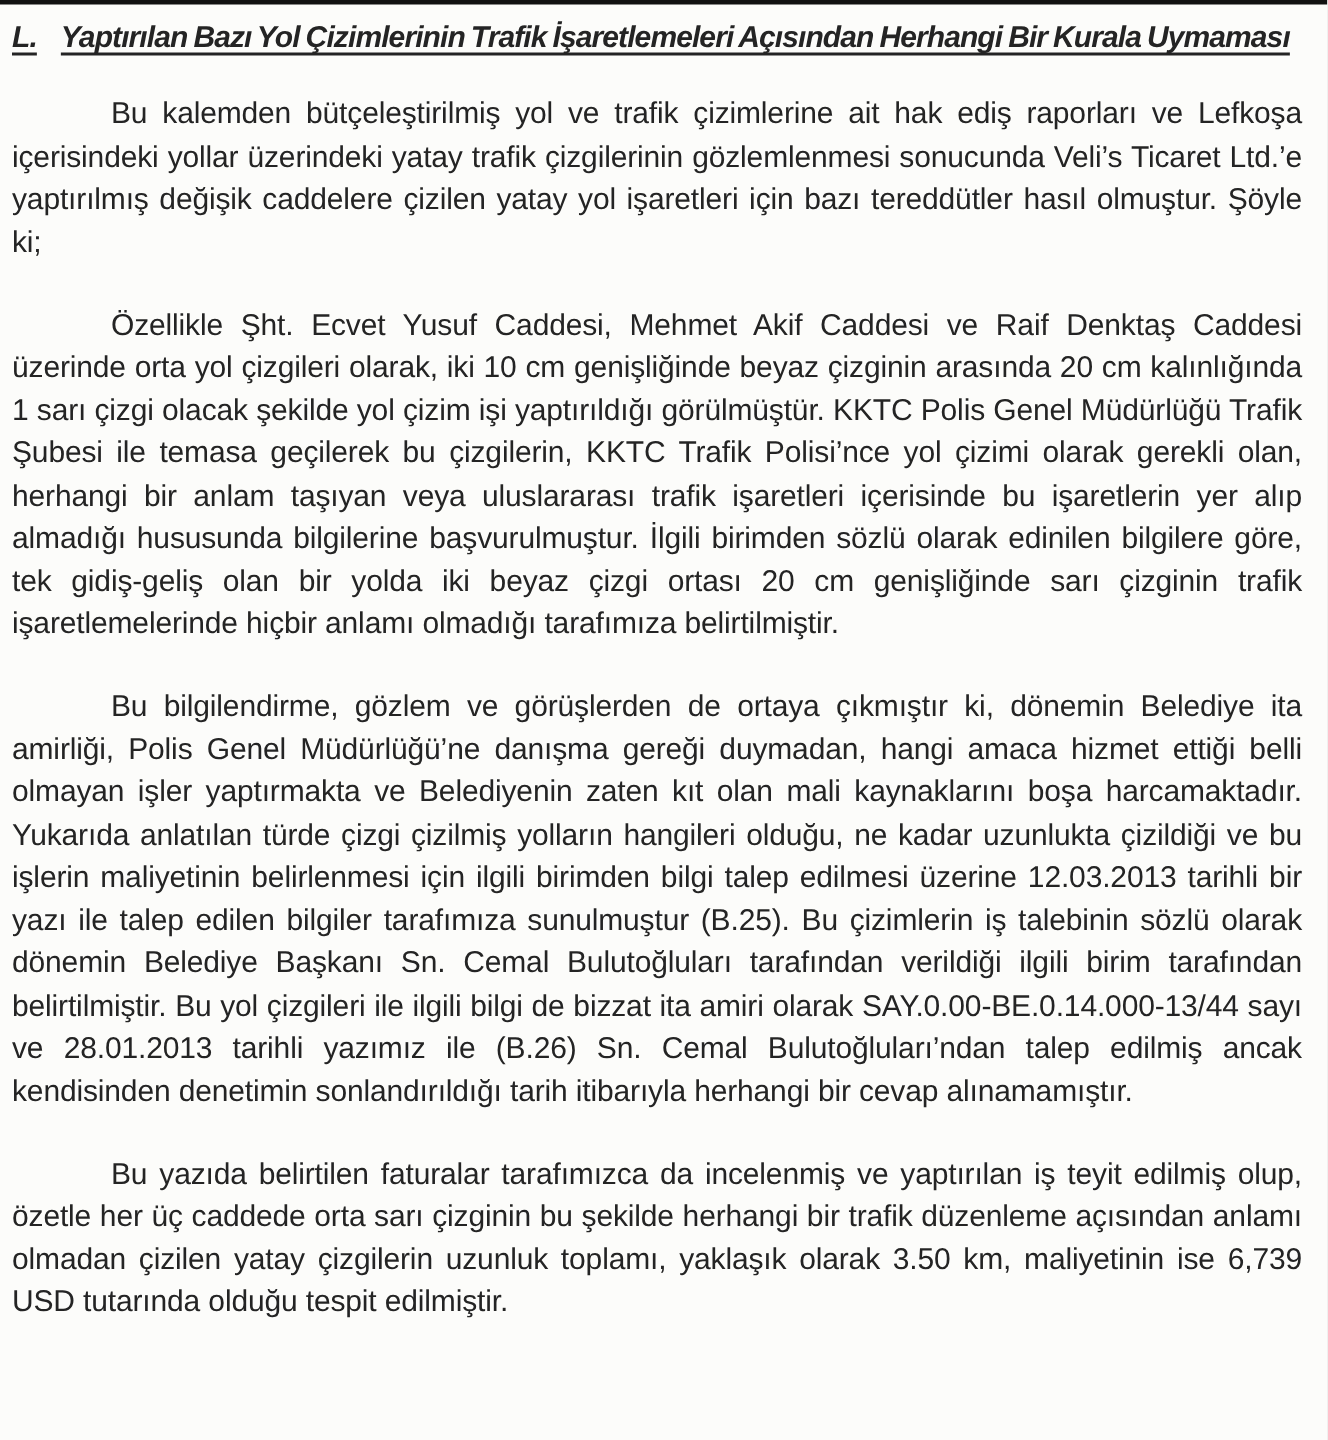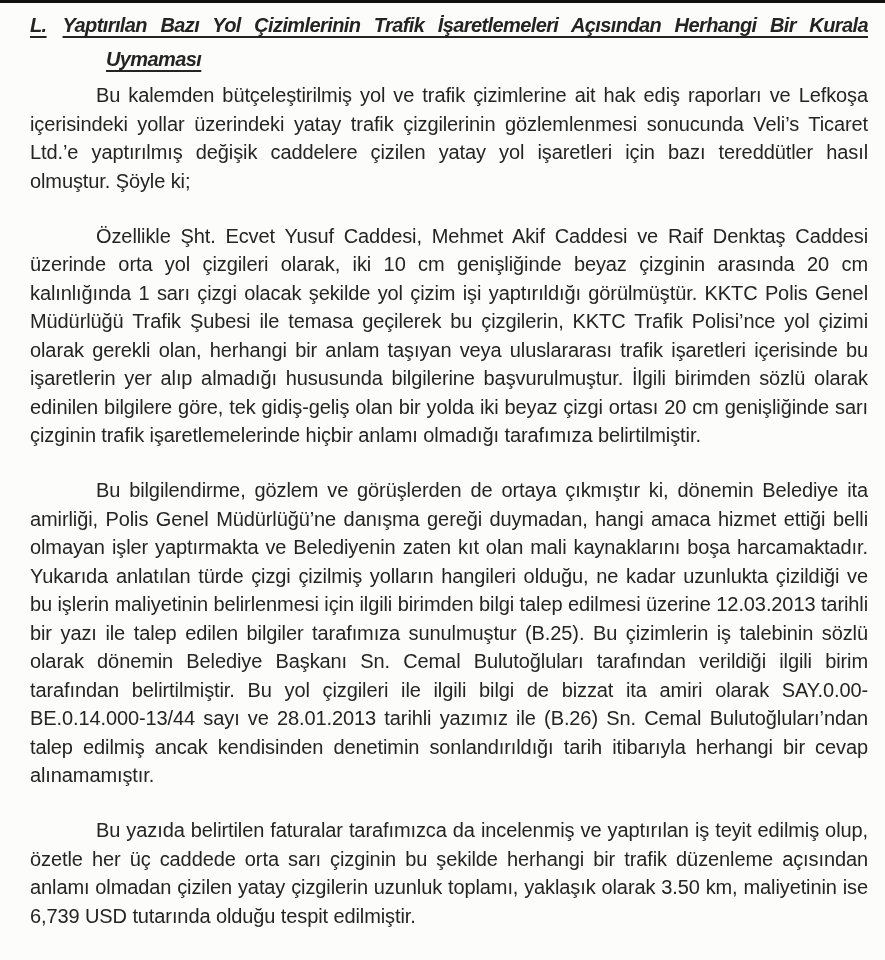--- a/index.html
+++ b/index.html
@@ -9,21 +9,21 @@
   }
   .page {
     position: relative;
     width: 885px;
     height: 960px;
     margin: 0;
     background: #fcfcfa;
     color: #242424;
     font-family: "Liberation Sans", sans-serif;
     box-sizing: border-box;
-    padding: 6px 17px 0 30px;
+    padding: 6px 17px 0 8px;
     overflow: hidden;
   }
   .scan-edge {
     position: absolute;
     top: 0;
     left: 0;
     width: 885px;
     height: 3px;
     background: #111111;
   }
@@ -40,21 +40,21 @@
     text-indent: -76px;
     text-decoration: underline;
     text-decoration-thickness: 2px;
     text-underline-offset: 4px;
   }
   .heading-label {
     padding-right: 16px;
     text-indent: 0;
   }
   .doc-body {
-    margin-top: 5px;
+    margin-top: 20px;
   }
   .para {
     margin: 0 0 26.5px 0;
     font-size: 20px;
     line-height: 28.5px;
     letter-spacing: -0.1px;
     text-align: justify;
     text-indent: 66px;
   }
   .para:last-child {

